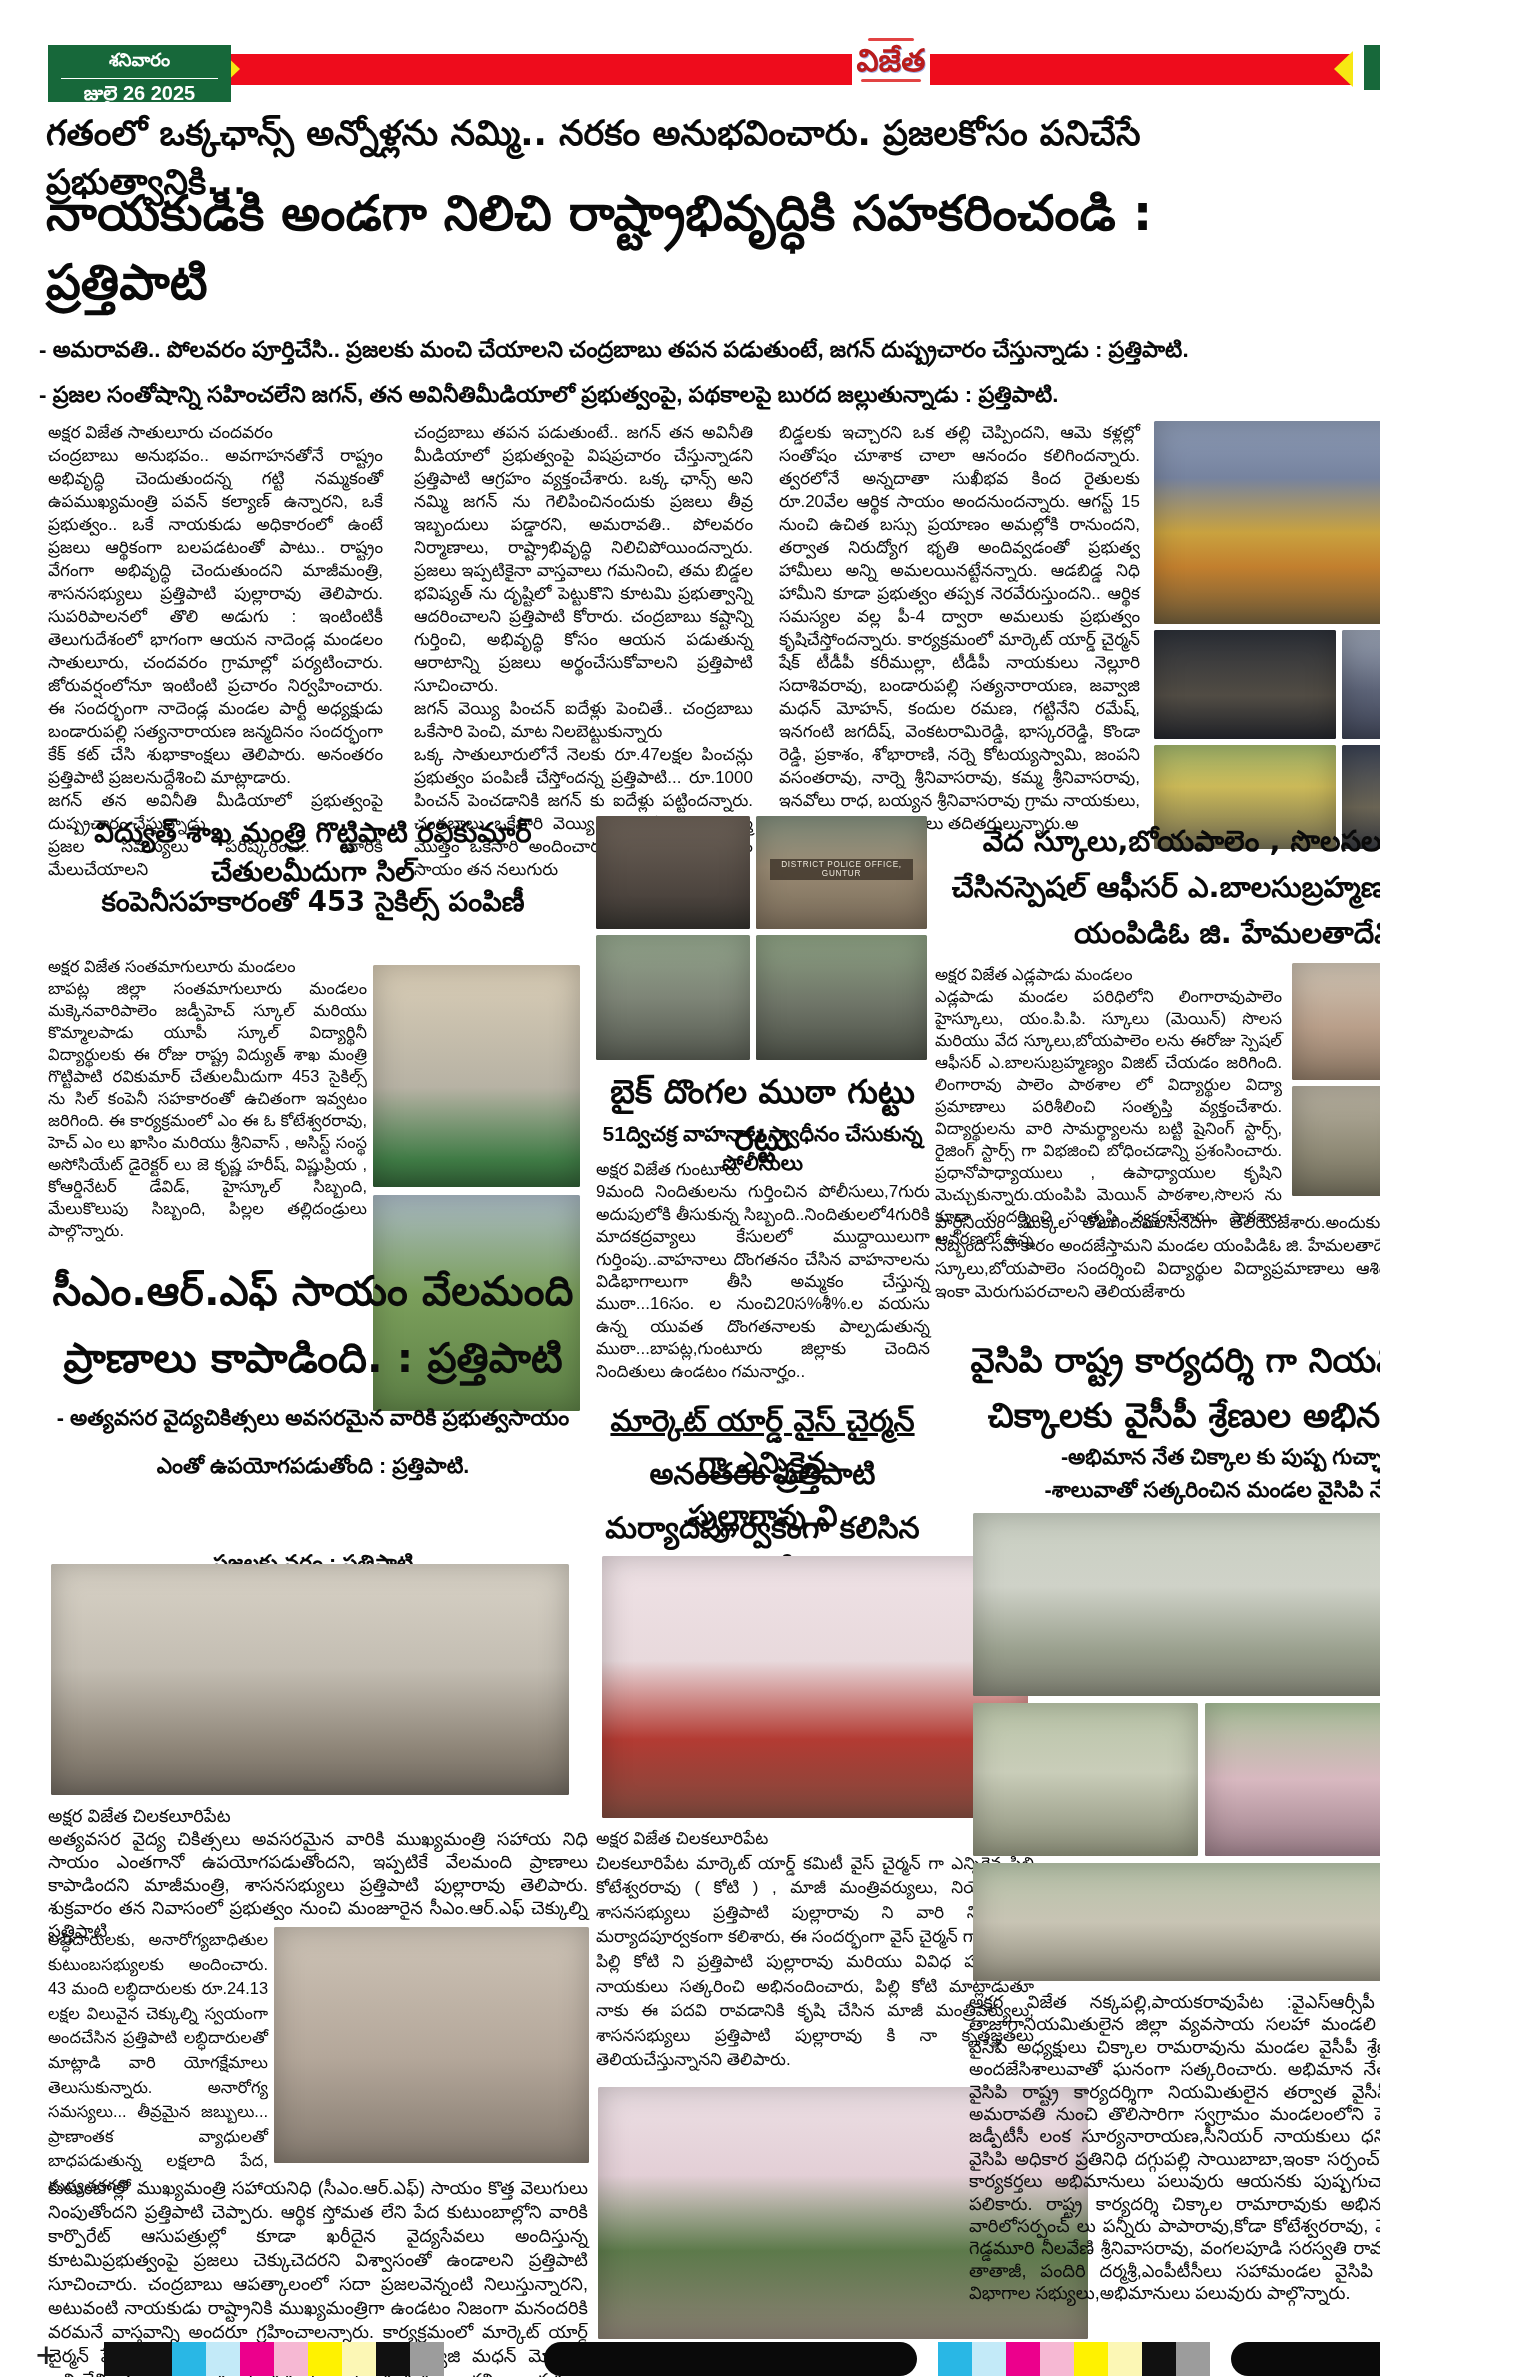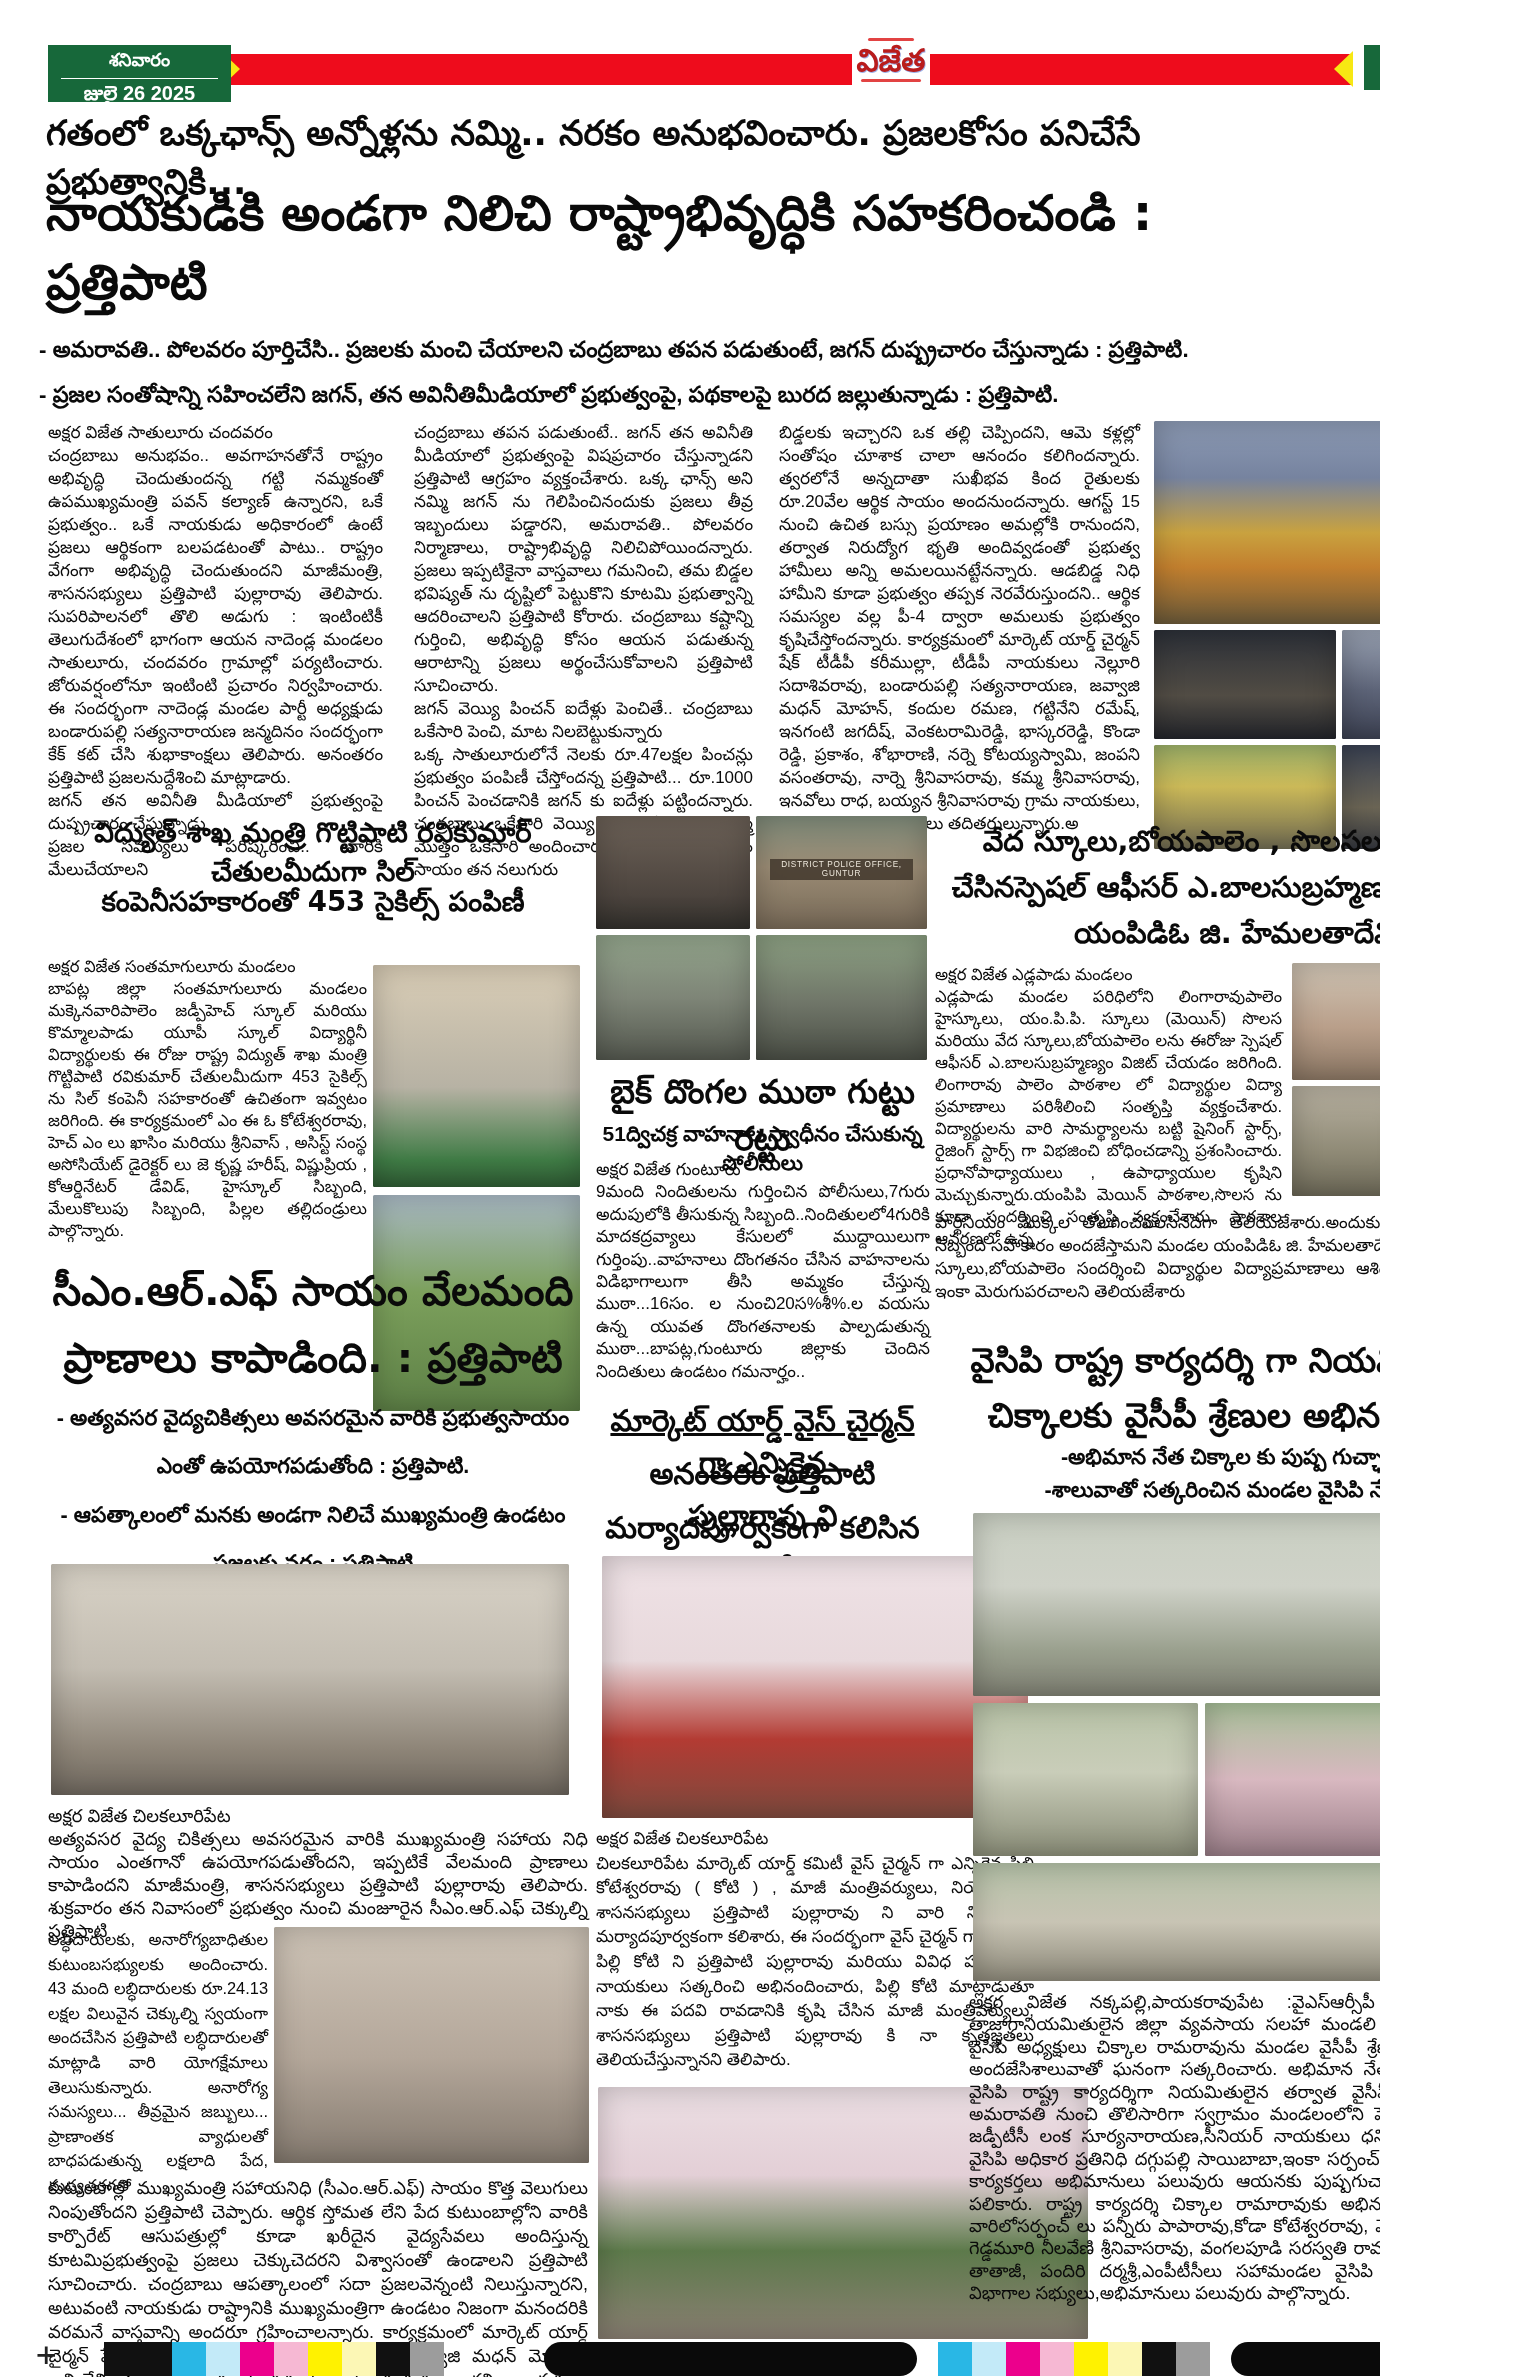--- a/index.html
+++ b/index.html
@@ -82,21 +82,20 @@
   <div class="t ctr h-mid" style="left:52px;top:885px;width:522px;font-size:27.6px;">కంపెనీసహకారంతో 453 సైకిల్స్ పంపిణీ</div>
   <div class="t jt" style="left:48px;top:955px;width:319px;height:313px;font-size:16.4px;line-height:22px;">అక్షర విజేత సంతమాగులూరు మండలం
 బాపట్ల జిల్లా సంతమాగులూరు మండలం మక్కెనవారిపాలెం జడ్పీహెచ్ స్కూల్ మరియు కొమ్మాలపాడు యూపీ స్కూల్ విద్యార్థినీ విద్యార్థులకు ఈ రోజు రాష్ట్ర విద్యుత్ శాఖ మంత్రి గొట్టిపాటి రవికుమార్ చేతులమీదుగా 453 సైకిల్స్ ను సిల్ కంపెనీ సహకారంతో ఉచితంగా ఇవ్వటం జరిగింది. ఈ కార్యక్రమంలో ఎం ఈ ఓ కోటేశ్వరరావు, హెచ్ ఎం లు ఖాసిం మరియు శ్రీనివాస్ , అసిస్ట్ సంస్థ అసోసియేట్ డైరెక్టర్ లు జె కృష్ణ హరీష్, విష్ణుప్రియ , కోఆర్డినేటర్ డేవిడ్, హైస్కూల్ సిబ్బంది, మేలుకొలుపు సిబ్బంది, పిల్లల తల్లిదండ్రులు పాల్గొన్నారు.</div>
   <div class="ph" style="left:373px;top:965px;width:207px;height:222px;background:linear-gradient(180deg,#d9cdb6 0%,#b7b2a4 55%,#3f7b45 88%,#2f5c34 100%);"></div>
   <div class="ph" style="left:373px;top:1195px;width:207px;height:216px;background:linear-gradient(180deg,#a9b9c4 0%,#7ca05c 45%,#5d8046 100%);"></div>
 
   <div class="t ctr h-mid" style="left:30px;top:1267px;width:566px;font-size:41px;">సీఎం.ఆర్.ఎఫ్ సాయం వేలమంది</div>
   <div class="t ctr h-mid" style="left:30px;top:1334px;width:566px;font-size:41px;">ప్రాణాలు కాపాడింది.  :  ప్రత్తిపాటి</div>
   <div class="t ctr bold" style="left:30px;top:1405px;width:566px;font-size:21.6px;">- అత్యవసర వైద్యచికిత్సలు అవసరమైన వారికి ప్రభుత్వసాయం</div>
   <div class="t ctr bold" style="left:30px;top:1453px;width:566px;font-size:21.6px;">ఎంతో ఉపయోగపడుతోంది : ప్రత్తిపాటి.</div>
-  <div class="t ctr bold" style="left:30px;top:1502px;width:566px;font-size:21.6px;">- ఆపత్కాలంలో మనకు అండగా నిలిచే ముఖ్యమంత్రి ఉండటం</div>
   <div class="t ctr bold" style="left:30px;top:1550px;width:566px;font-size:21.6px;">ప్రజలకు వరం : ప్రత్తిపాటి</div>
   <div class="ph" style="left:51px;top:1564px;width:518px;height:231px;background:linear-gradient(180deg,#d8d2c6 0%,#c3bdb2 45%,#8e8578 80%,#6e675e 100%);"></div>
   <div class="t jt" style="left:48px;top:1805px;width:540px;height:119px;font-size:18px;line-height:23px;">అక్షర విజేత చిలకలూరిపేట
 అత్యవసర వైద్య చికిత్సలు అవసరమైన వారికి ముఖ్యమంత్రి సహాయ నిధి సాయం ఎంతగానో ఉపయోగపడుతోందని, ఇప్పటికే వేలమంది ప్రాణాలు కాపాడిందని మాజీమంత్రి, శాసనసభ్యులు ప్రత్తిపాటి పుల్లారావు తెలిపారు. శుక్రవారం తన నివాసంలో ప్రభుత్వం నుంచి మంజూరైన సీఎం.ఆర్.ఎఫ్ చెక్కుల్ని ప్రత్తిపాటి</div>
   <div class="t jt" style="left:48px;top:1927px;width:220px;height:250px;font-size:16.4px;line-height:24.6px;">లబ్ధిదారులకు, అనారోగ్యబాధితుల కుటుంబసభ్యులకు అందించారు. 43 మంది లబ్ధిదారులకు రూ.24.13 లక్షల విలువైన చెక్కుల్ని స్వయంగా అందచేసిన ప్రత్తిపాటి లబ్ధిదారులతో మాట్లాడి వారి యోగక్షేమాలు తెలుసుకున్నారు. అనారోగ్య సమస్యలు... తీవ్రమైన జబ్బులు... ప్రాణాంతక వ్యాధులతో బాధపడుతున్న లక్షలాది పేద, మధ్యతరగతి</div>
   <div class="ph" style="left:274px;top:1927px;width:315px;height:236px;background:linear-gradient(180deg,#cdc3b6 0%,#b4a79a 55%,#847a6f 100%);"></div>
   <div class="t jt" style="left:48px;top:2176px;width:540px;height:143px;font-size:18px;line-height:24px;">కుటుంబాల్లో ముఖ్యమంత్రి సహాయనిధి (సీఎం.ఆర్.ఎఫ్)  సాయం కొత్త వెలుగులు నింపుతోందని ప్రత్తిపాటి చెప్పారు. ఆర్థిక స్తోమత లేని పేద కుటుంబాల్లోని వారికి కార్పొరేట్ ఆసుపత్రుల్లో కూడా ఖరీదైన వైద్యసేవలు అందిస్తున్న కూటమిప్రభుత్వంపై ప్రజలు చెక్కుచెదరని విశ్వాసంతో ఉండాలని ప్రత్తిపాటి సూచించారు. చంద్రబాబు ఆపత్కాలంలో సదా ప్రజలవెన్నంటి నిలుస్తున్నారని, అటువంటి నాయకుడు రాష్ట్రానికి ముఖ్యమంత్రిగా ఉండటం నిజంగా మనందరికి వరమనే వాస్తవాన్ని అందరూ గ్రహించాలన్నారు. కార్యక్రమంలో మార్కెట్ యార్డ్ చైర్మన్ షేక్ టీడీపీ కరీముల్లా, టీడీపీ నాయకులు జవ్వాజి మధన్ మోహన్, కామినేని సాయిబాబు, పఠాన్ సమాద్ ఖాన్, మద్దుమలా రవి, నాయకులు  తదితలున్నారు</div>
 
   <div class="ph" style="left:596px;top:816px;width:154px;height:113px;background:linear-gradient(180deg,#6d6258,#4c443e 70%,#32302c);"></div>
   <div class="ph" style="left:756px;top:816px;width:171px;height:113px;background:linear-gradient(180deg,#7f8b7a 0%,#9a8b74 45%,#786a58 100%);">

